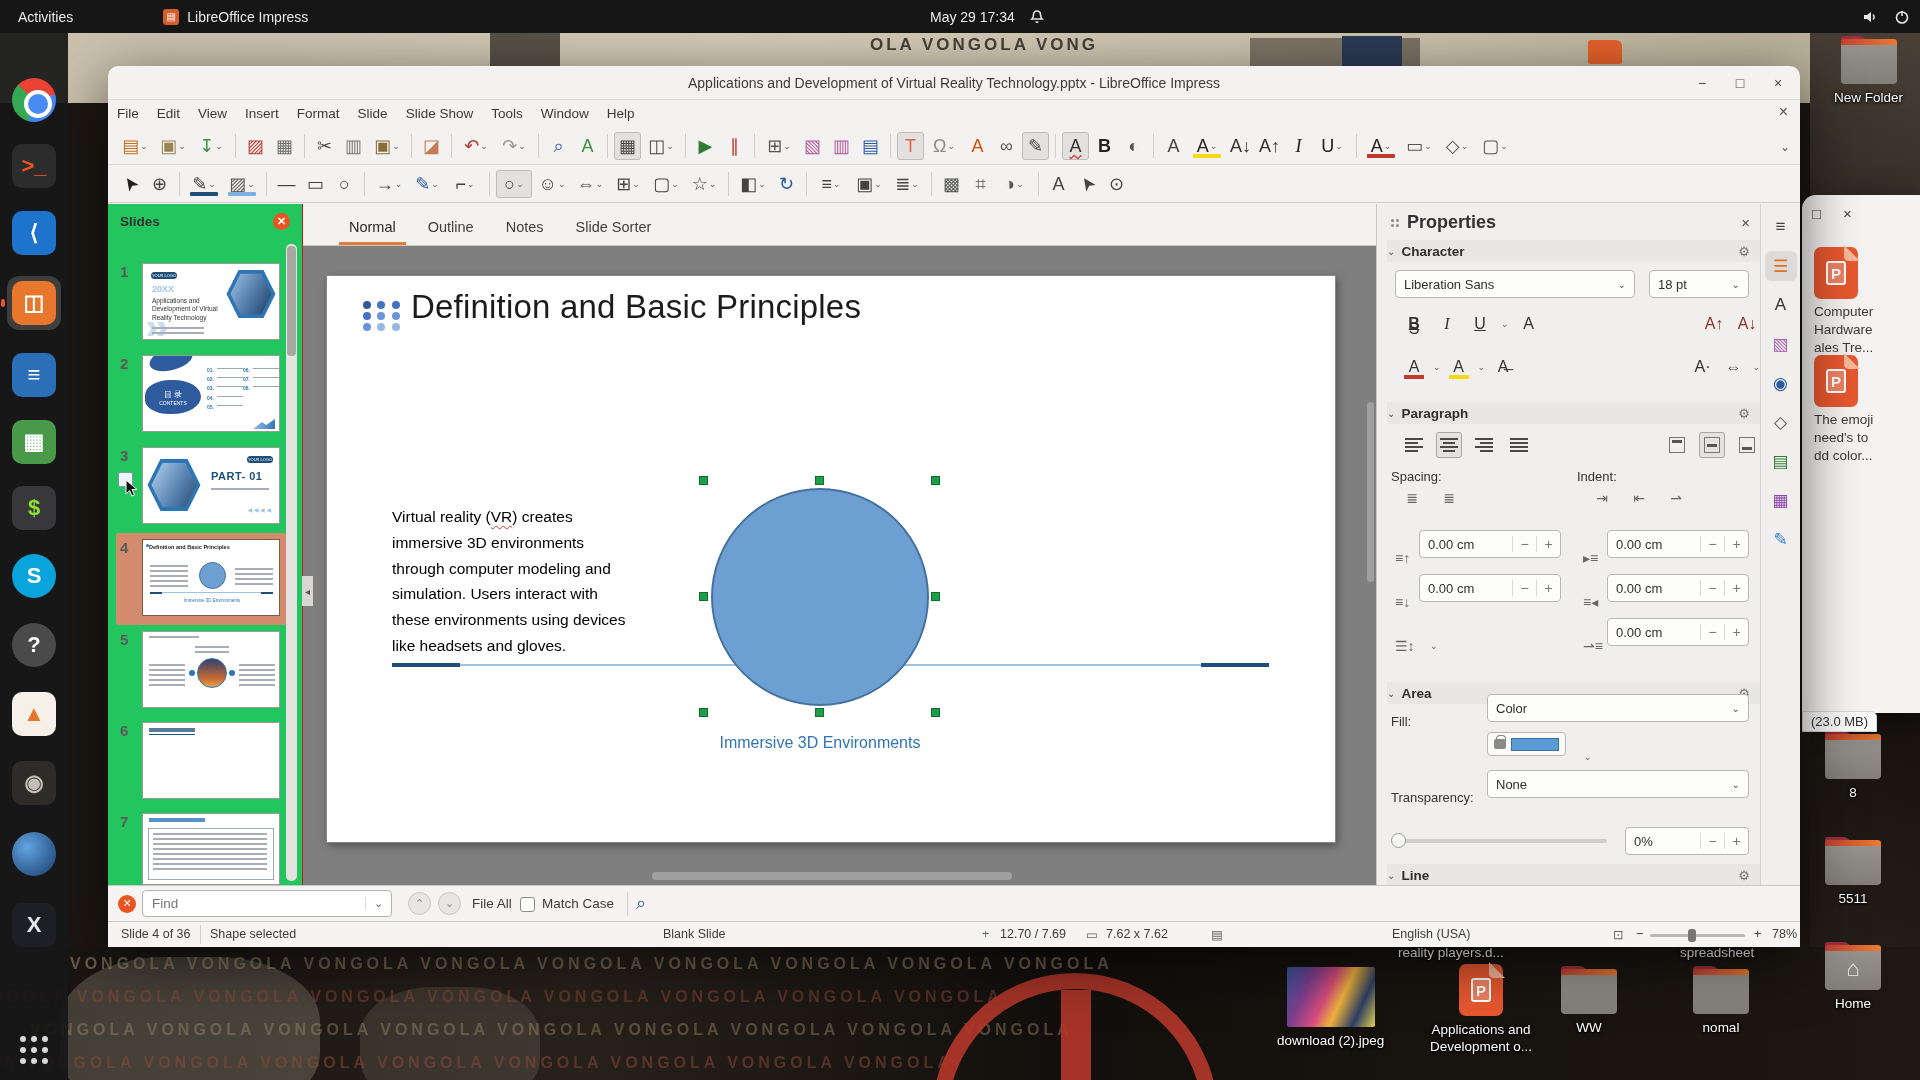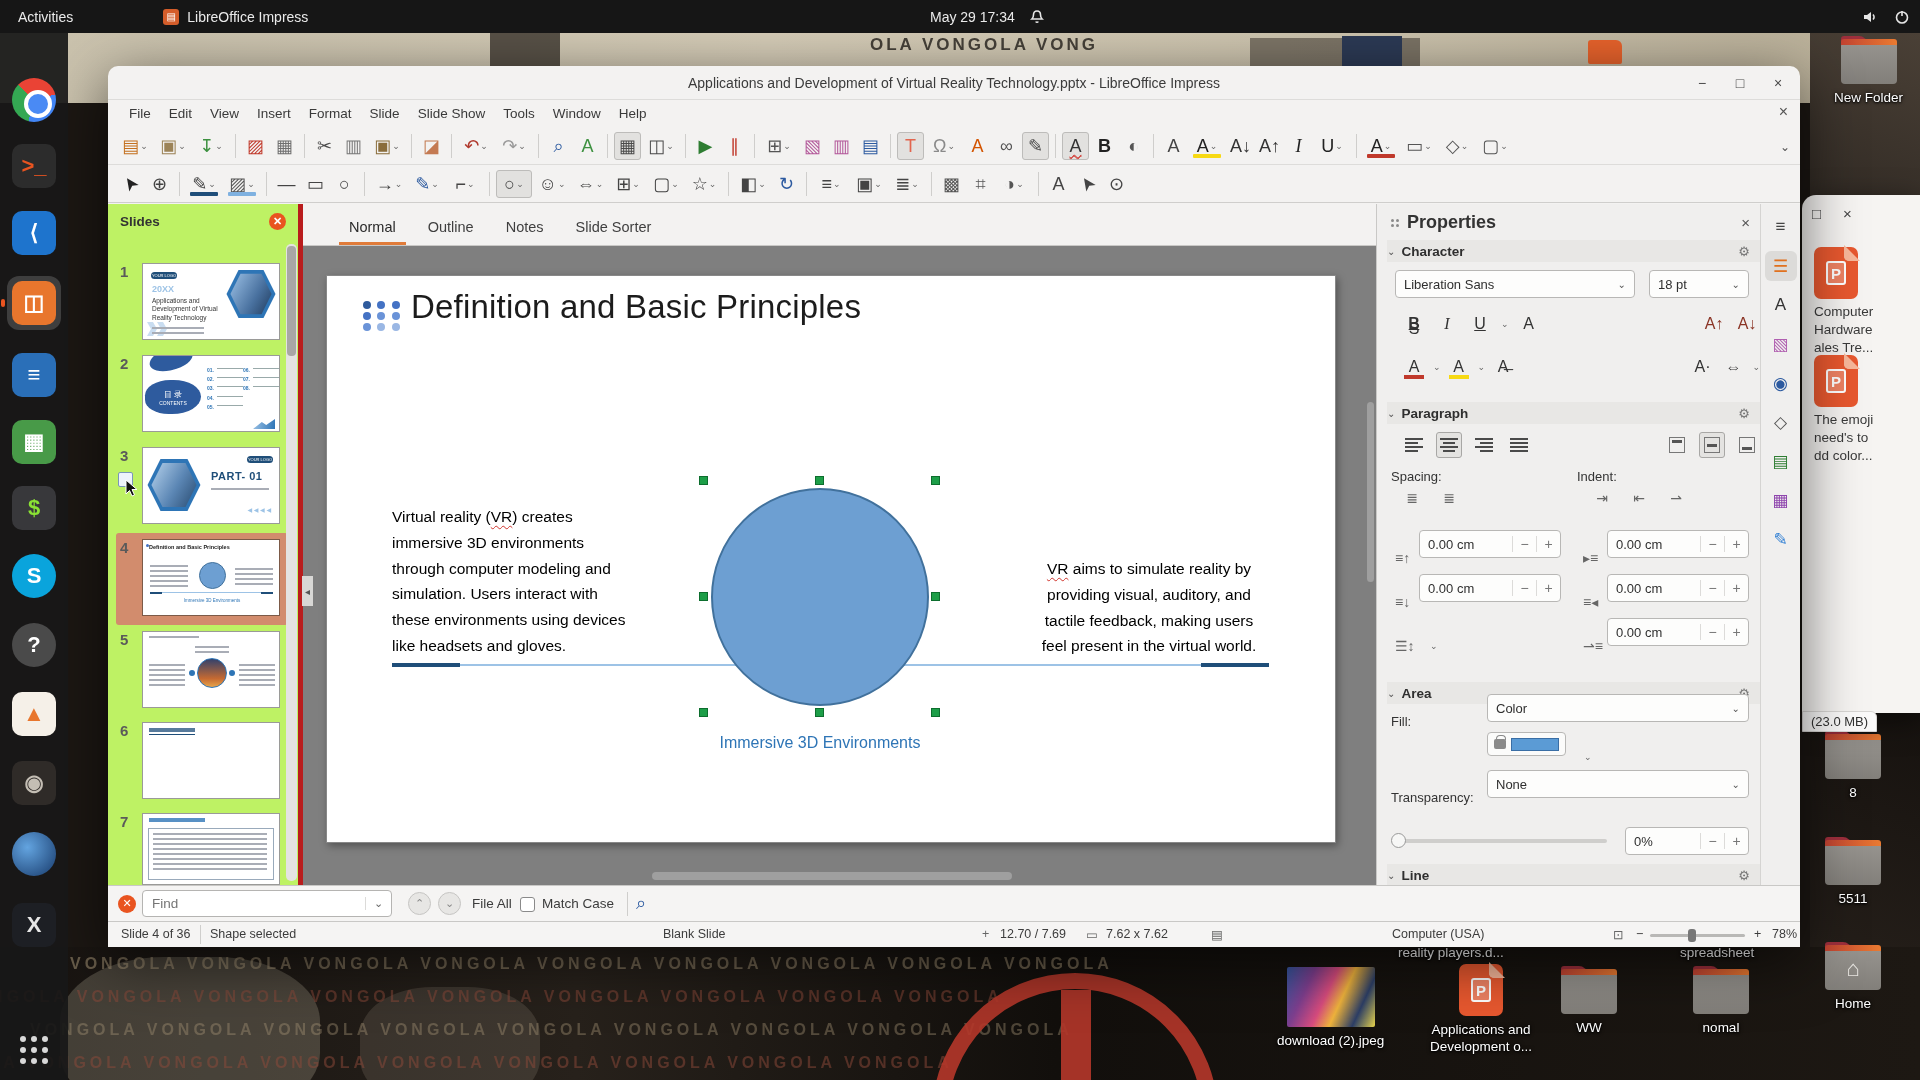--- a/index.html
+++ b/index.html
@@ -88,21 +88,21 @@
   
   .win{position:absolute;left:108px;top:66px;width:1692px;height:881px;background:#f3f2f1;
     border-radius:10px 10px 0 0;box-shadow:0 14px 60px rgba(0,0,0,.6);z-index:30;
     color:#2f2f2f;font-size:13px;}
   .titlebar{position:absolute;left:0;top:0;right:0;height:34px;display:flex;align-items:center;
     justify-content:center;font-size:14px;color:#3b3b3b;border-bottom:1px solid #dddcda;}
   .wctrl{position:absolute;right:10px;top:5px;display:flex;gap:14px;}
   .wbtn{width:24px;height:24px;border-radius:50%;display:flex;align-items:center;justify-content:center;
     font-size:14px;color:#4a4a4a;cursor:pointer;}
   .menubar{position:absolute;left:0;top:34px;right:0;height:27px;display:flex;align-items:center;
-    padding-left:12px;font-size:13.5px;color:#3a3a3a;}
+    font-size:13.5px;color:#3a3a3a;}
   .menu-item{padding:4px 9px;border-radius:3px;cursor:pointer;}
   .closedoc{position:absolute;right:12px;top:3px;font-size:16px;color:#555;cursor:pointer;}
   .tbrow{position:absolute;left:0;right:0;display:flex;align-items:center;padding-left:8px;
     border-bottom:1px solid #dddcda;}
   .tbrow1{top:61px;height:38px;}
   .tbrow2{top:99px;height:38px;border-bottom:1px solid #cfcecc;}
   .tbi{position:relative;width:27px;height:28px;margin:0 1px;display:flex;align-items:center;
     justify-content:center;border-radius:3px;cursor:pointer;flex:none;}
   .tbi .g{font-size:18px;line-height:1;}
   .tbi.boxed{background:#e2e1df;border:1px solid #bdbcba;}
@@ -111,22 +111,22 @@
   .tbi.hasdd{width:36px;}
   .tbi.b .g{font-weight:bold;}
   .tbi.i .g{font-style:italic;font-family:"Liberation Serif",serif;}
   .tbi.rot .g{transform:rotate(-125deg);}
   .tbi.sq .g{text-decoration:underline wavy #d0342c 1px;text-underline-offset:2px;}
   .tsep{width:1px;height:24px;background:#cfcecc;margin:0 5px;flex:none;}
   .overflow{position:absolute;right:10px;font-size:12px;color:#555;cursor:pointer;}
 
   
   .bodyrow{position:absolute;left:0;top:138px;right:0;height:681px;}
-  .slidespanel{position:absolute;left:0;top:0;width:195px;height:681px;background:#bef264;
-    border-right:5px solid #b91c1c;}
+  .slidespanel{position:absolute;left:0;top:0;width:195px;height:681px;background:#22c55e;
+    border-right:1px solid #b91c1c;}
   .sp-header{position:absolute;left:0;top:0;right:0;height:34px;display:flex;align-items:center;
     padding:0 12px;font-weight:bold;font-size:13.5px;color:#333;}
   .sp-close{position:absolute;right:12px;width:17px;height:17px;border-radius:50%;background:#e95420;
     color:#fff;display:flex;align-items:center;justify-content:center;font-size:11px;cursor:pointer;}
   .thumbwrap{position:absolute;left:34px;width:138px;height:77px;cursor:pointer;}
   .thumb{position:absolute;inset:0;background:#fff;border:1px solid #9a9a98;overflow:hidden;}
   .tnum{position:absolute;left:-22px;top:0;font-size:15px;font-weight:bold;color:#5a5a5a;}
   .selbg{position:absolute;left:8px;top:329px;width:172px;height:92px;background:#d28c6d;border-radius:3px;}
   .vscroll{position:absolute;left:178px;top:40px;bottom:4px;width:11px;background:#e4e3e1;border-radius:5px;}
   .vthumb{position:absolute;left:1px;width:9px;border-radius:4px;background:#a8a7a5;cursor:pointer;}
@@ -1007,35 +1007,20 @@
                   
                 <span>simulation. Users interact with</span></div>
                 <div class="ln">
                   
                 <span>these environments using devices</span></div>
                 <div class="ln">
                   
                 <span>like headsets and gloves.</span></div>
               </div>
 
-            <div class="txr">
-
-            <div class="ln">
-                  
-                <span class="sq">VR</span><span> aims to simulate reality by</span></div>
-                <div class="ln">
-                  
-                <span>providing visual, auditory, and</span></div>
-                <div class="ln">
-                  
-                <span>tactile feedback, making users</span></div>
-                <div class="ln">
-                  
-                <span>feel present in the virtual world.</span></div>
-              </div>
 
             <div class="rule-light"></div>
             <div class="rule-dark" style="left:65px;width:68px;"></div>
             <div class="rule-dark" style="left:874px;width:68px;"></div>
 
             <div class="circle"></div>
 
             <span class="handle" style="left:372px;top:200px;"></span>
             <span class="handle" style="left:488px;top:200px;"></span>
             <span class="handle" style="left:604px;top:200px;"></span>
@@ -1349,21 +1334,21 @@
     <div class="statusbar">
       <span class="st" style="left:13px;">Slide 4 of 36</span>
       <span class="st-sep" style="left:92px;"></span>
       <span class="st" style="left:102px;">Shape selected</span>
       <span class="st" style="left:555px;">Blank Slide</span>
       <span class="st sticon" style="left:874px;">+</span>
       <span class="st" style="left:892px;">12.70 / 7.69</span>
       <span class="st sticon" style="left:978px;">▭</span>
       <span class="st" style="left:998px;">7.62 x 7.62</span>
       <span class="st sticon" style="left:1103px;">▤</span>
-      <span class="st" style="left:1284px;">Computer (USA)</span>
+      <span class="st" style="left:1284px;">English (USA)</span>
       <span class="st sticon" style="left:1505px;">⊡</span>
       <span class="st" style="left:1528px;">−</span>
       <div class="zoomtrack">
         <span class="zoomhandle"></span>
       </div>
       <span class="st" style="left:1646px;">+</span>
       <span class="st" style="left:1664px;">78%</span>
     </div>
   </div>
 </div>

